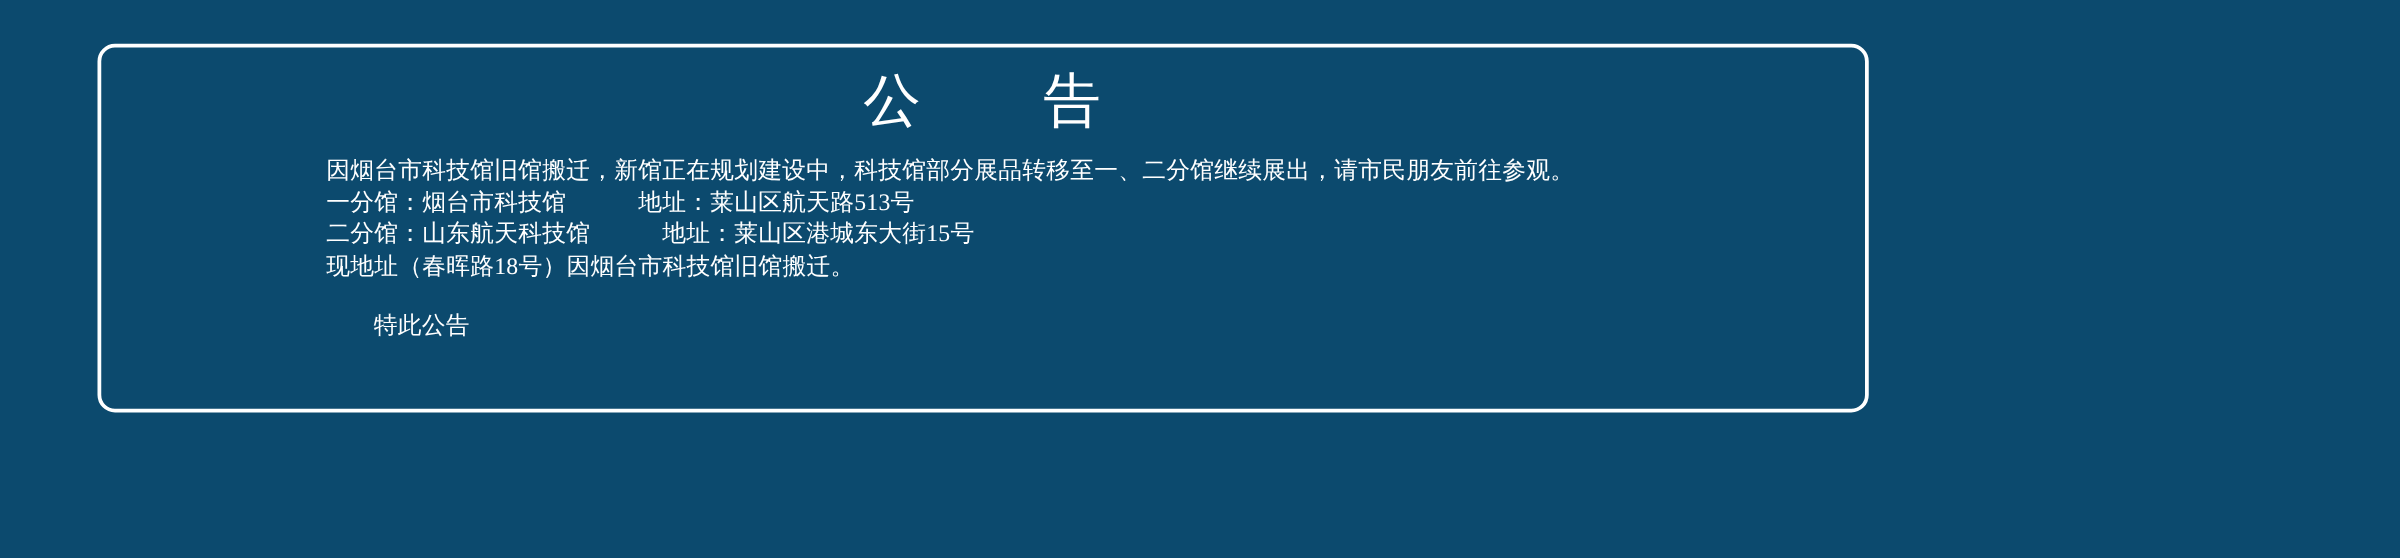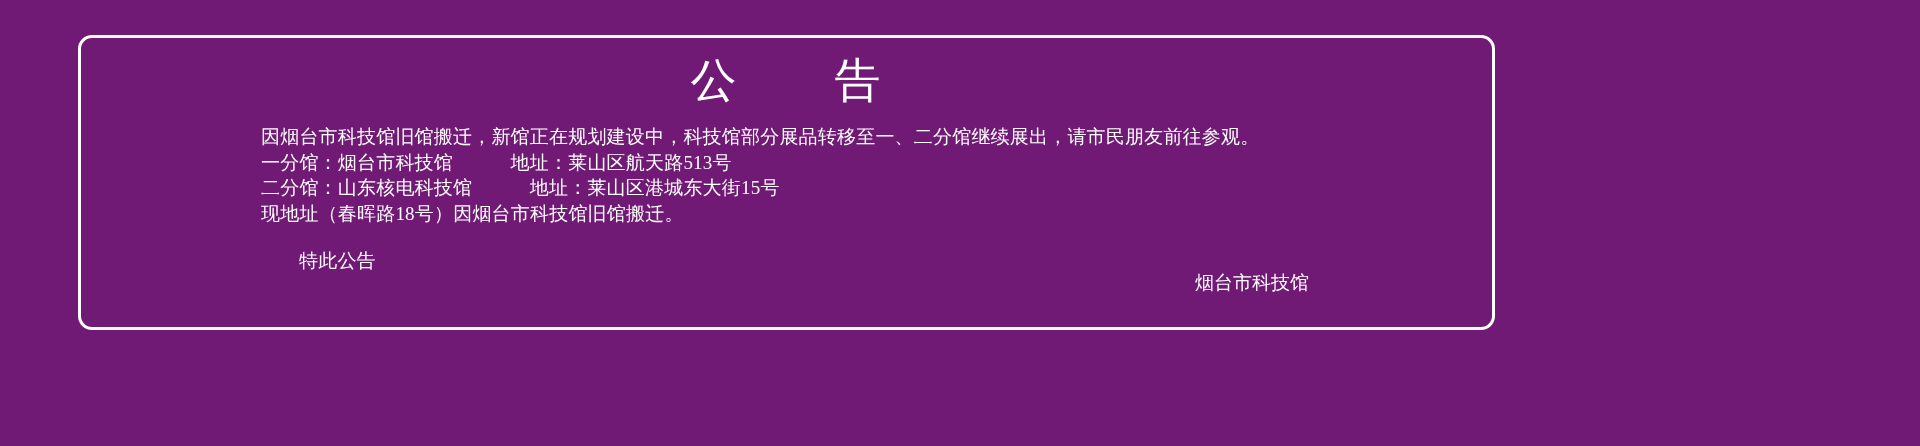--- a/index.html
+++ b/index.html
@@ -12,21 +12,21 @@
     height: 446px;
     background: #00408e;
     font-family: "Liberation Serif", "DejaVu Serif", serif;
     overflow: hidden;
   }
 
   #announcement-root {
     position: relative;
     width: 1920px;
     height: 446px;
-    background: #701a75;
+    background: #0c4a6e;
   }
 
   
   #notice-frame {
     position: absolute;
     left: 78px;
     top: 35px;
     width: 1417px;
     height: 295px;
     border: 3px solid #ffffff;
@@ -88,21 +88,20 @@
 
 <div id="announcement-root">
 
   <div id="notice-frame">
 
     <div id="notice-title">公　　告</div>
 
     <div id="notice-body">
       <div class="body-line">因烟台市科技馆旧馆搬迁，新馆正在规划建设中，科技馆部分展品转移至一、二分馆继续展出，请市民朋友前往参观。</div>
       <div class="body-line">一分馆：烟台市科技馆　　　地址：莱山区航天路513号</div>
-      <div class="body-line">二分馆：山东核电科技馆　　　地址：莱山区港城东大街15号</div>
+      <div class="body-line">二分馆：山东航天科技馆　　　地址：莱山区港城东大街15号</div>
       <div class="body-line">现地址（春晖路18号）因烟台市科技馆旧馆搬迁。</div>
       <div class="body-line indent">特此公告</div>
     </div>
 
-    <div id="notice-signature">烟台市科技馆</div>
 
   </div>
 </div>
 
 </body></html>

